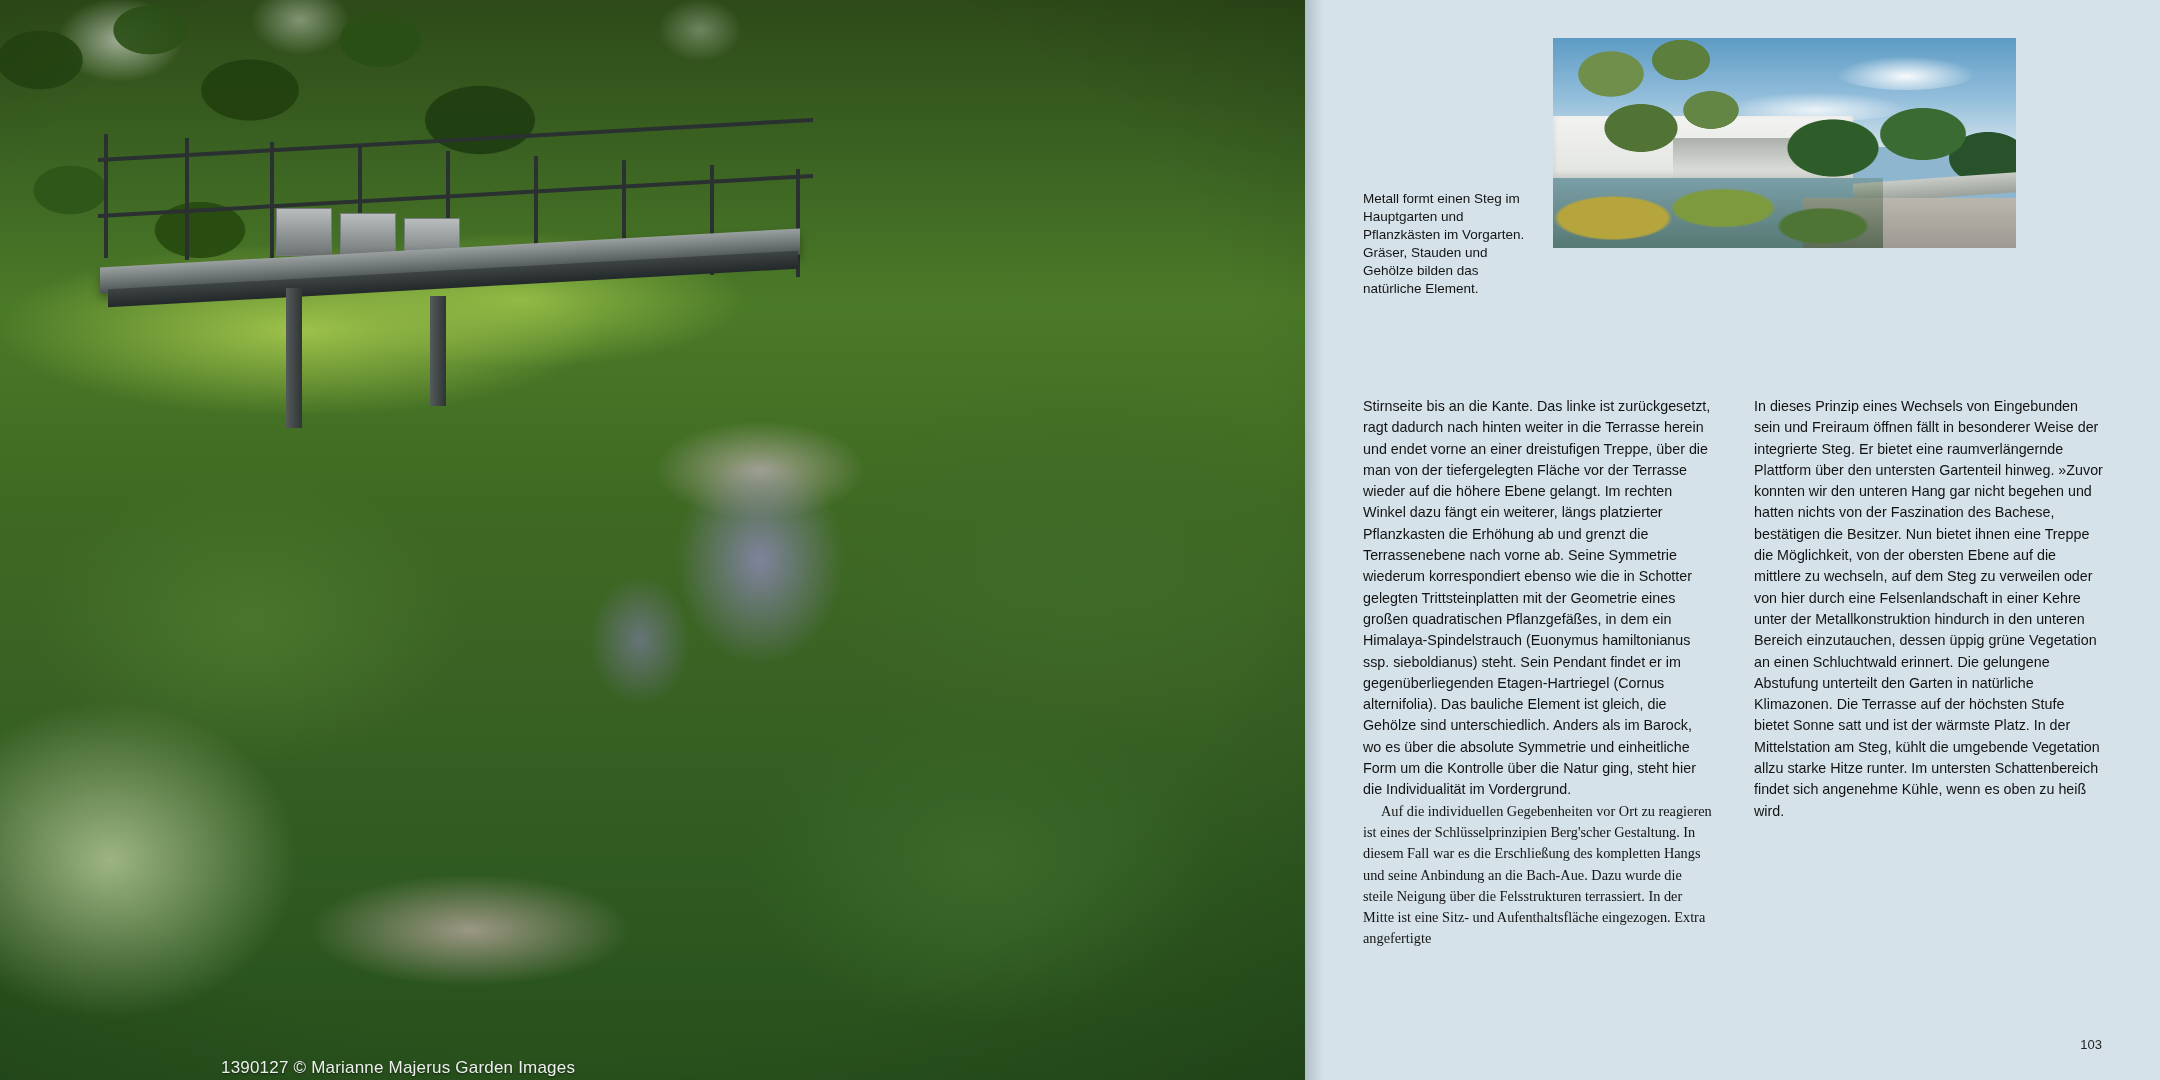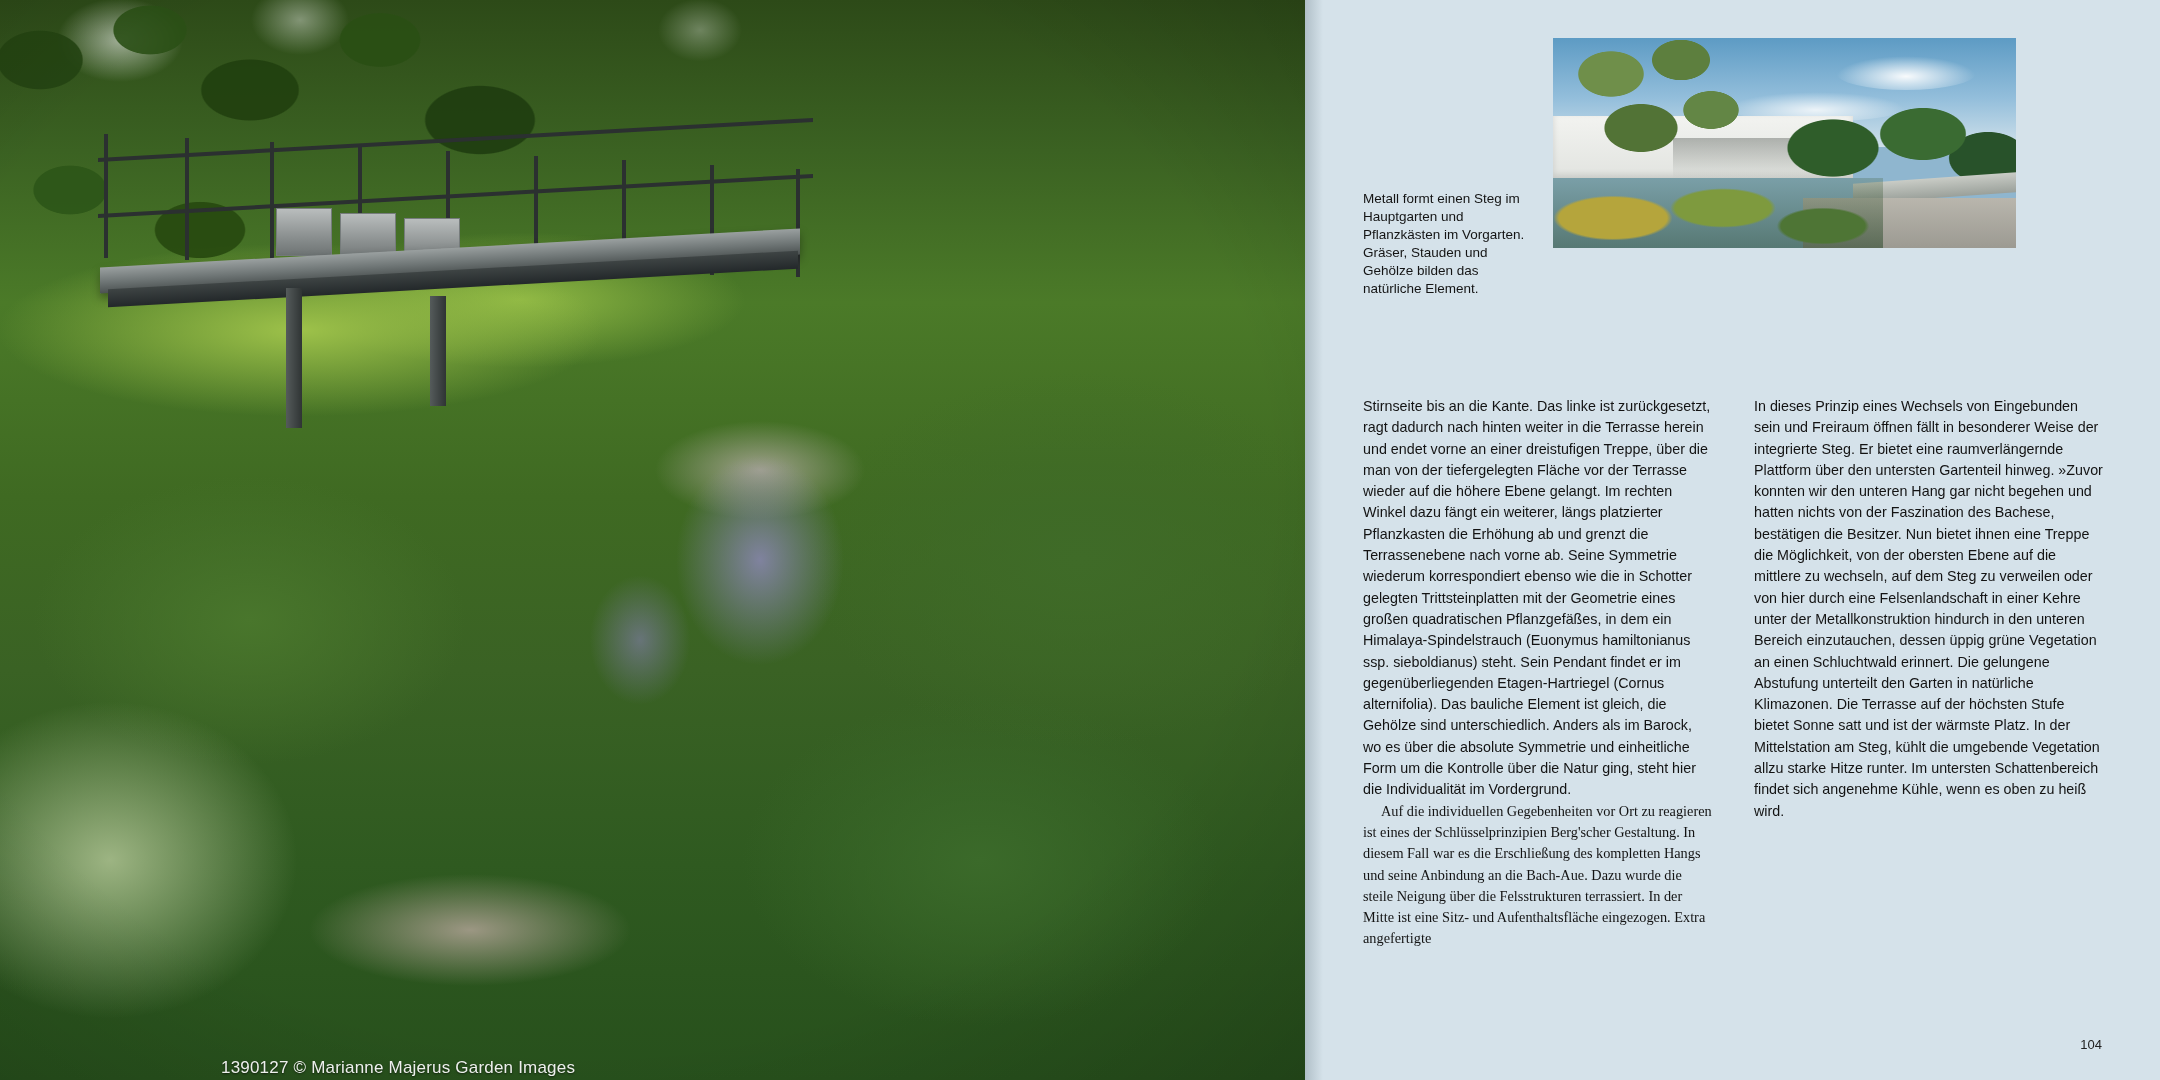--- a/index.html
+++ b/index.html
@@ -319,15 +319,15 @@
     <div class="columns">
       <div class="col">
         <p>Stirnseite bis an die Kante. Das linke ist zurückgesetzt, ragt dadurch nach hinten weiter in die Terrasse herein und endet vorne an einer dreistufigen Treppe, über die man von der tiefergelegten Fläche vor der Terrasse wieder auf die höhere Ebene gelangt. Im rechten Winkel dazu fängt ein weiterer, längs platzierter Pflanzkasten die Erhöhung ab und grenzt die Terrassenebene nach vorne ab. Seine Symmetrie wiederum korrespondiert ebenso wie die in Schotter gelegten Trittsteinplatten mit der Geometrie eines großen quadratischen Pflanzgefäßes, in dem ein Himalaya-Spindelstrauch (Euonymus hamiltonianus ssp. sieboldianus) steht. Sein Pendant findet er im gegenüberliegenden Etagen-Hartriegel (Cornus alternifolia). Das bauliche Element ist gleich, die Gehölze sind unterschiedlich. Anders als im Barock, wo es über die absolute Symmetrie und einheitliche Form um die Kontrolle über die Natur ging, steht hier die Individualität im Vordergrund.</p>
         <p>Auf die individuellen Gegebenheiten vor Ort zu reagieren ist eines der Schlüsselprinzipien Berg'scher Gestaltung. In diesem Fall war es die Erschließung des kompletten Hangs und seine Anbindung an die Bach-Aue. Dazu wurde die steile Neigung über die Felsstrukturen terrassiert. In der Mitte ist eine Sitz- und Aufenthaltsfläche eingezogen. Extra angefertigte</p>
       </div>
       <div class="col">
         <p>In dieses Prinzip eines Wechsels von Eingebunden sein und Freiraum öffnen fällt in besonderer Weise der integrierte Steg. Er bietet eine raumverlängernde Plattform über den untersten Gartenteil hinweg. »Zuvor konnten wir den unteren Hang gar nicht begehen und hatten nichts von der Faszination des Bachese, bestätigen die Besitzer. Nun bietet ihnen eine Treppe die Möglichkeit, von der obersten Ebene auf die mittlere zu wechseln, auf dem Steg zu verweilen oder von hier durch eine Felsenlandschaft in einer Kehre unter der Metallkonstruktion hindurch in den unteren Bereich einzutauchen, dessen üppig grüne Vegetation an einen Schluchtwald erinnert. Die gelungene Abstufung unterteilt den Garten in natürliche Klimazonen. Die Terrasse auf der höchsten Stufe bietet Sonne satt und ist der wärmste Platz. In der Mittelstation am Steg, kühlt die umgebende Vegetation allzu starke Hitze runter. Im untersten Schattenbereich findet sich angenehme Kühle, wenn es oben zu heiß wird.</p>
       </div>
     </div>
 
-    <div class="folio">104</div>
+    <div class="folio">103</div>
   </div>
 </div>
 
 </body></html>

